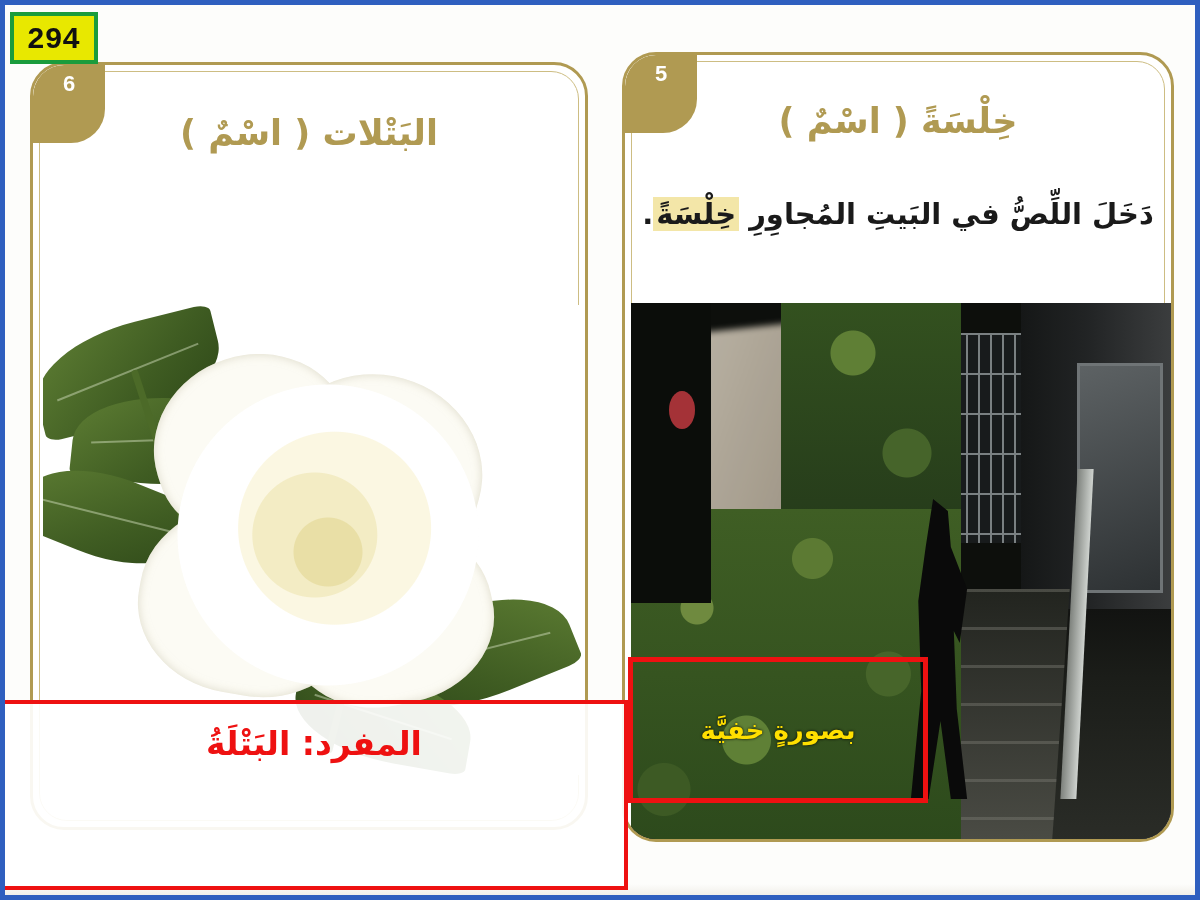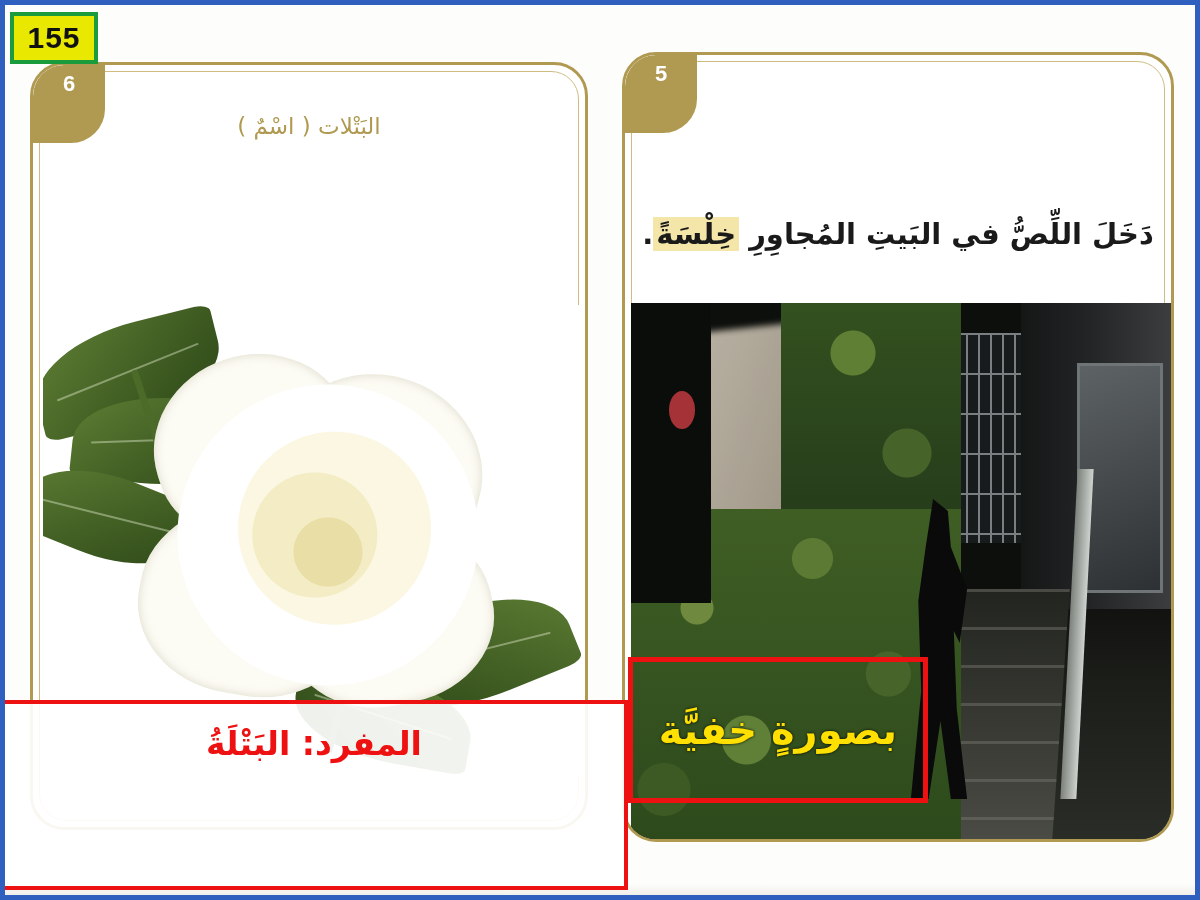--- a/index.html
+++ b/index.html
@@ -92,22 +92,22 @@
     border-bottom-right-radius: 34px;
     border-top-left-radius: 31px;
   }
 
   .headword {
     position: absolute;
     width: 100%;
     text-align: center;
     color: #b09a52;
     font-family: "DejaVu Sans", sans-serif;
-    font-size: 23px;
-    font-weight: normal;
+    font-size: 35px;
+    font-weight: bold;
     direction: rtl;
   }
 
   .sentence {
     position: absolute;
     width: 100%;
     text-align: center;
     color: #1a1a1a;
     font-family: "DejaVu Sans", sans-serif;
     font-size: 29px;
@@ -266,21 +266,21 @@
     border: 5px solid #ee1111;
     box-sizing: border-box;
     z-index: 30;
     display: flex;
     align-items: center;
     justify-content: center;
   }
   #annot-khifya span {
     color: #ffe000;
     font-family: "DejaVu Sans", sans-serif;
-    font-size: 40px;
+    font-size: 26px;
     font-weight: bold;
     direction: rtl;
     text-shadow: 0 0 3px #000;
   }
 
   
   #card-batalat {
     left: 30px;
     top: 62px;
     width: 558px;
@@ -401,22 +401,23 @@
     </div>
   </div>
 
   <div class="card" id="card-khilsa">
     <div class="card-inner-rule"></div>
 
     <div class="corner-tab tab-left">
       <span>5</span>
     </div>
 
-
-    <div class="sentence" style="top:138px; padding:0 10px; box-sizing:border-box;margin-top:20px;">
+    <div class="headword" style="top:46px;">خِلْسَةً ( اسْمٌ )</div>
+
+    <div class="sentence" style="top:138px; padding:0 10px; box-sizing:border-box;">
       <span>دَخَلَ اللِّصُّ في البَيتِ المُجاوِرِ </span><span class="hl">خِلْسَةً</span><span>.</span>
     </div>
 
     <div id="photo-thief">
       <div class="scene-wall-right"></div>
       <div class="scene-window"></div>
       <div class="scene-fence"></div>
       <div class="scene-floor"></div>
       <div class="scene-path"></div>
       <div class="scene-rail"></div>
@@ -435,17 +436,17 @@
     <span>بصورةٍ خفيَّة</span>
   </div>
 
   <div id="annot-gloss">
     <div class="line">المفرد: البَتْلَةُ</div>
   </div>
 
   <div class="paper-edge"></div>
 
   <div class="page-badge">
-    <span>155</span>
+    <span>294</span>
   </div>
 
   <div class="blue-frame"></div>
 </div>
 
 </body></html>

